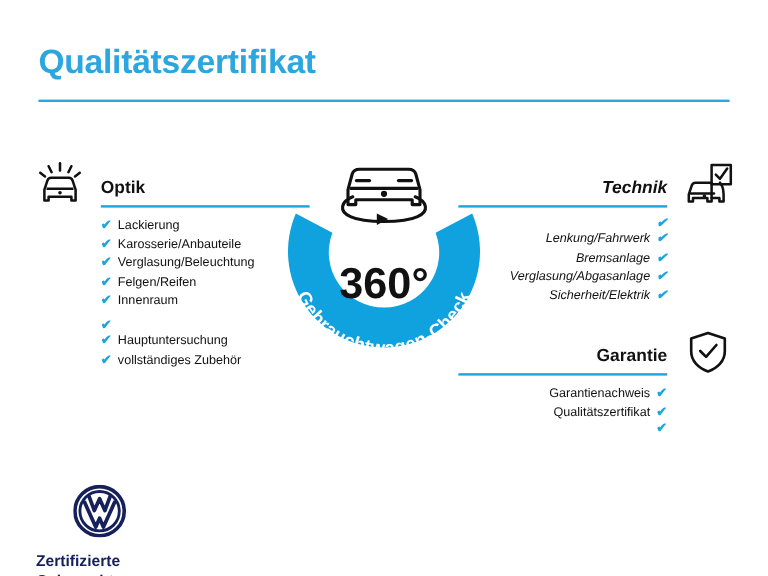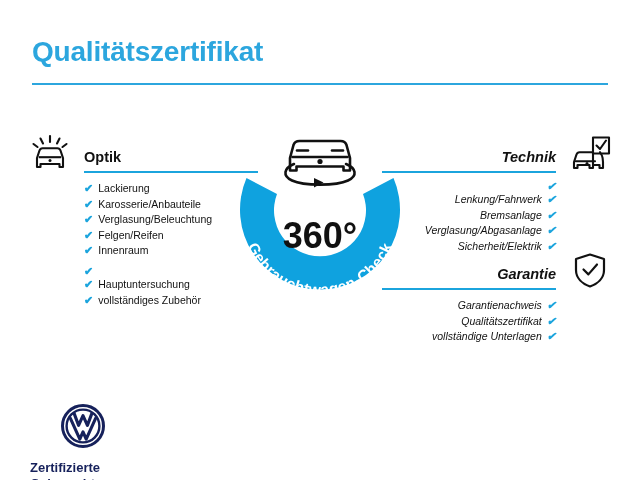--- a/index.html
+++ b/index.html
@@ -28,21 +28,21 @@
 
   
   .col{ position:absolute; width:230px; }
   .col-left{ left:28px; }
   .col-right{ left:382px; }
 
   .block{ position:absolute; width:230px; }
   .blk-optik   { top:133px;text-align:right; }
   .blk-wartung { top:258px; }
   .blk-technik { top:133px;font-style:italic; }
-  .blk-garantie{ top:250px;font-style:italic; }
+  .blk-garantie{ top:273px; }
 
   .blk-head{
     position:relative; height:40px;
   }
   .blk-icon{
     position:absolute; top:0px;
     width:44px; height:40px;
     display:flex; align-items:center; justify-content:center;
   }
   .left .blk-icon{ left:0px; }
@@ -224,21 +224,20 @@
       <ul class="items">
         <li>
             <span>Garantienachweis</span>
             <span class="chk">✔</span>
           </li>
         <li>
             <span>Qualitätszertifikat</span>
             <span class="chk">✔</span>
           </li>
         <li>
-            <span>vollständige Unterlagen</span>
             <span class="chk">✔</span>
           </li>
       </ul>
     </div>
 
   </div>
 
   <div class="badge">
     <svg width="196" height="200" viewBox="0 0 196 200" aria-hidden="true">
       <defs>

